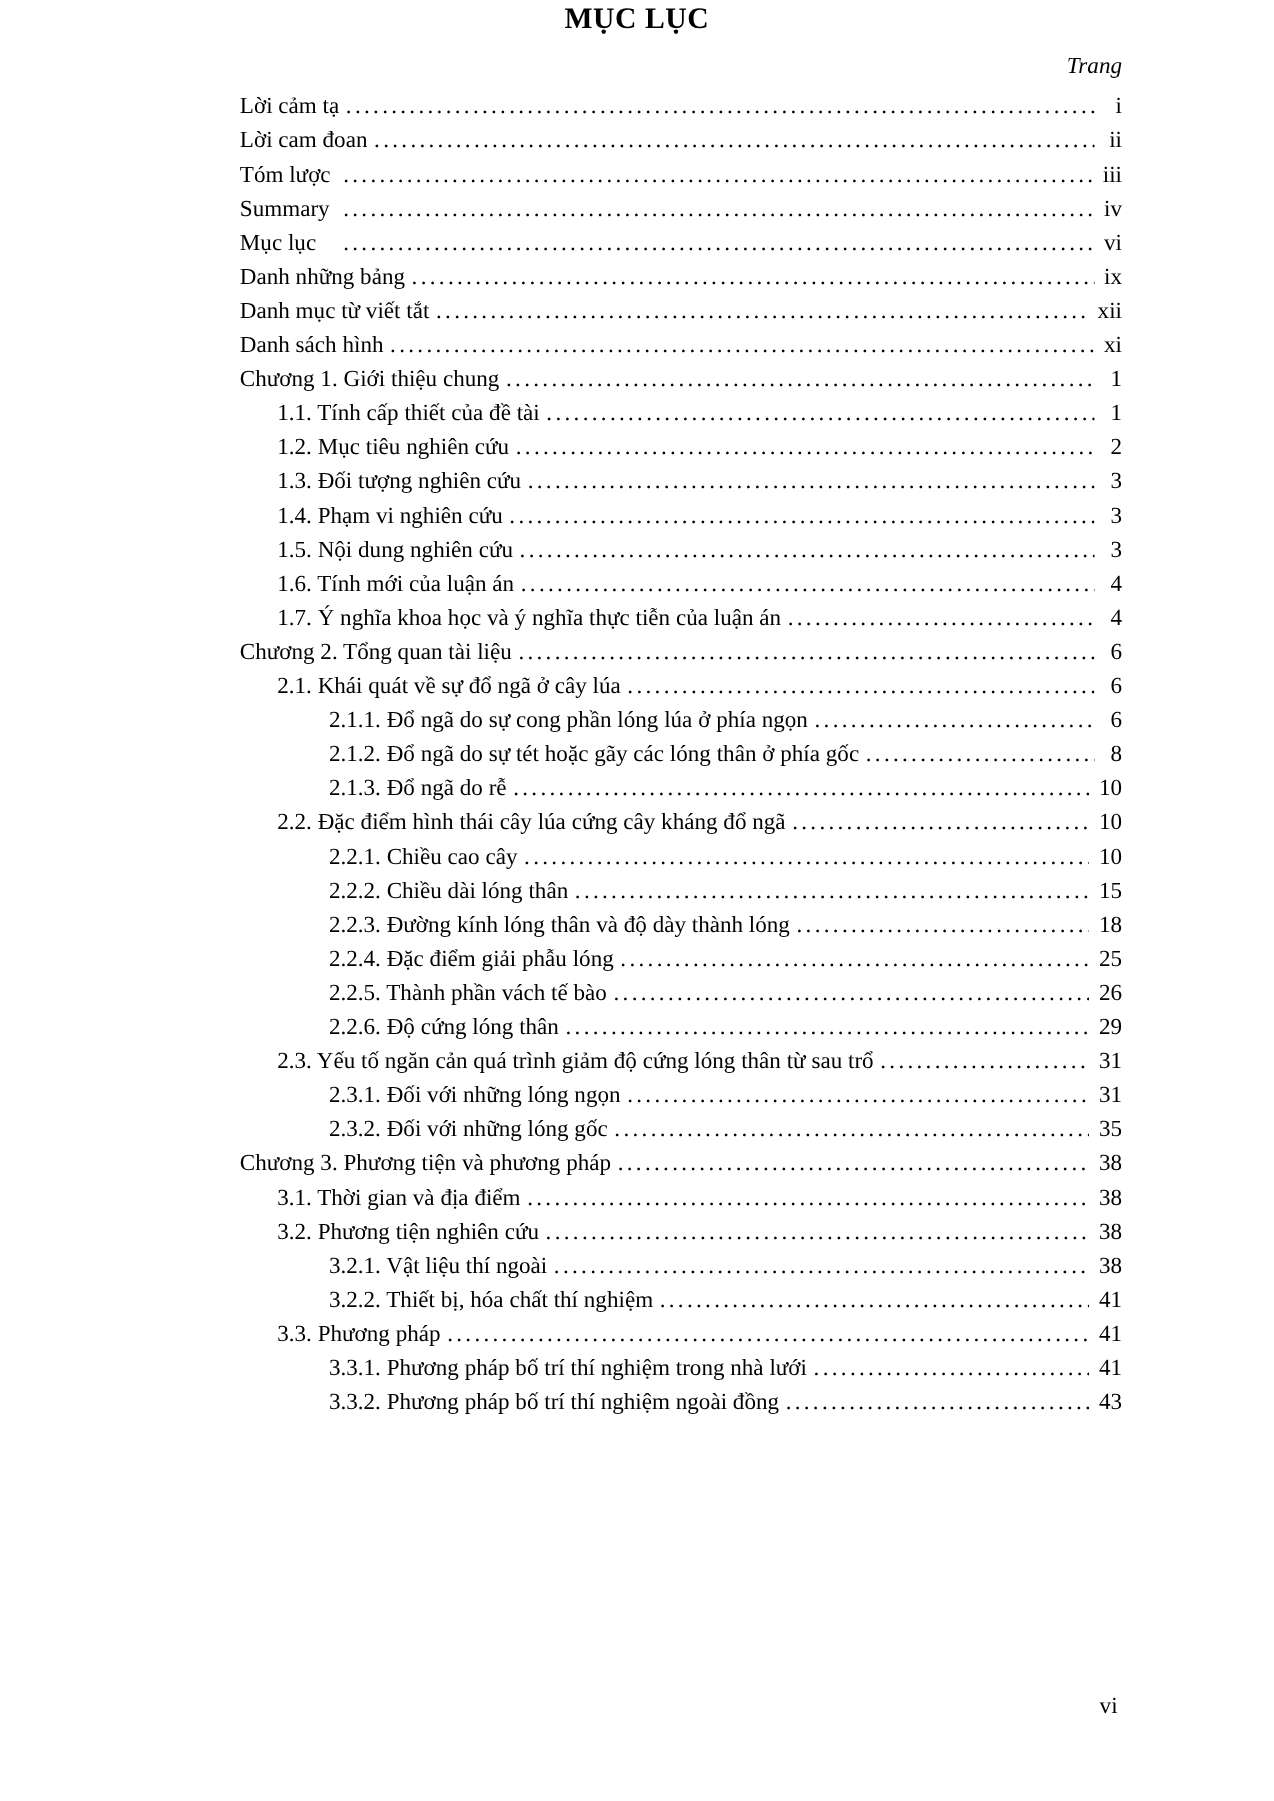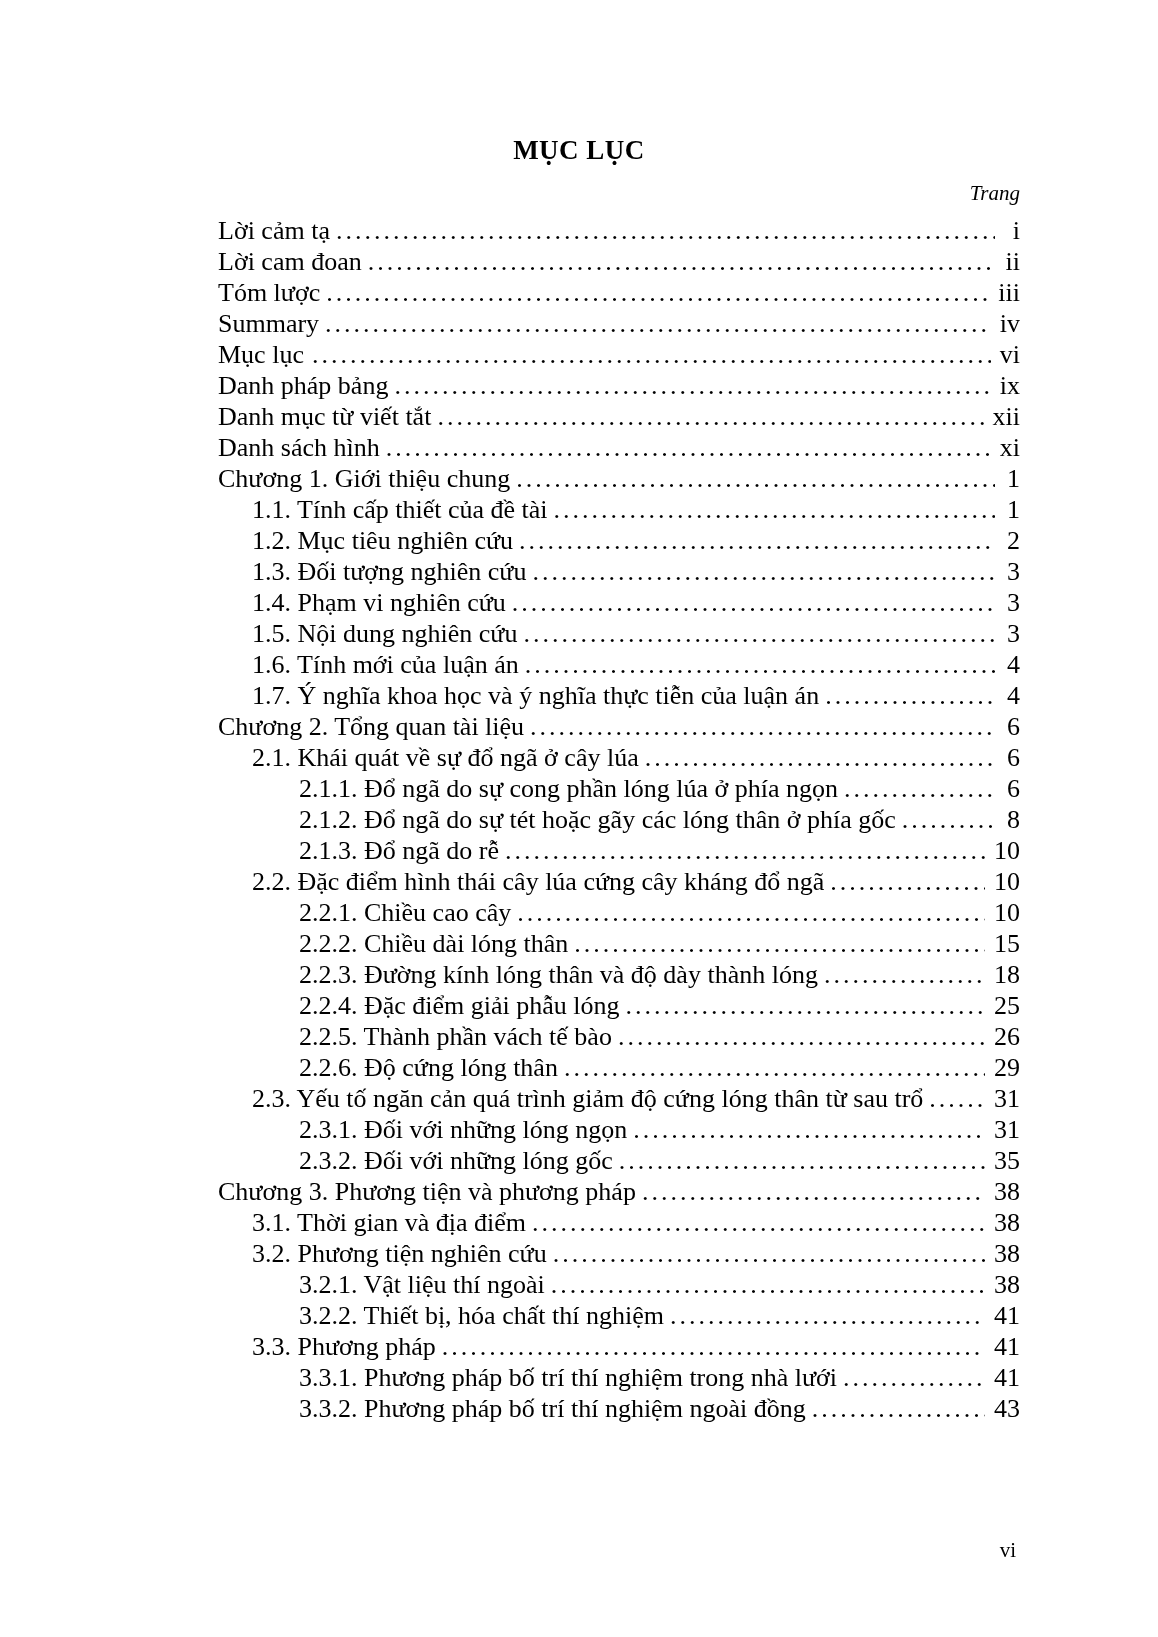--- a/index.html
+++ b/index.html
@@ -8,21 +8,20 @@
     background: #ffffff;
   }
   .page {
     position: relative;
     width: 1158px;
     height: 1637px;
     background: #ffffff;
     color: #000000;
     font-family: "Liberation Serif", "DejaVu Serif", serif;
     box-sizing: border-box;
-    padding-top: 134px;
     overflow: hidden;
   }
   .doc-title {
     text-align: center;
     font-weight: bold;
     font-size: 27px;
     line-height: 32px;
     letter-spacing: 0.5px;
   }
   .content {
@@ -32,21 +31,21 @@
   .col-header {
     text-align: right;
     font-style: italic;
     font-size: 21px;
     margin-top: 14px;
     line-height: 26px;
     font-family: Liberation Serif, serif;
   }
   .toc {
     margin-top: 9px;
-    font-size: 26px;
+    font-size: 21px;
   }
   .row {
     display: flex;
     align-items: baseline;
     height: 31px;
     line-height: 31px;
     white-space: nowrap;
   }
   .row.level-1 { padding-left: 34px; justify-content: flex-end; }
   .row.level-2 { padding-left: 81px; }
@@ -110,21 +109,21 @@
     <span class="page-num">iv</span>
   </div>
 
   <div class="row level-0 tab">
     <span class="label">Mục lục</span>
     <span class="dots"></span>
     <span class="page-num">vi</span>
   </div>
 
   <div class="row level-0">
-    <span class="label">Danh pháp bảng</span>
+    <span class="label">Danh những bảng</span>
     <span class="dots"></span>
     <span class="page-num">ix</span>
   </div>
 
   <div class="row level-0">
     <span class="label">Danh mục từ viết tắt</span>
     <span class="dots"></span>
     <span class="page-num">xii</span>
   </div>
 

